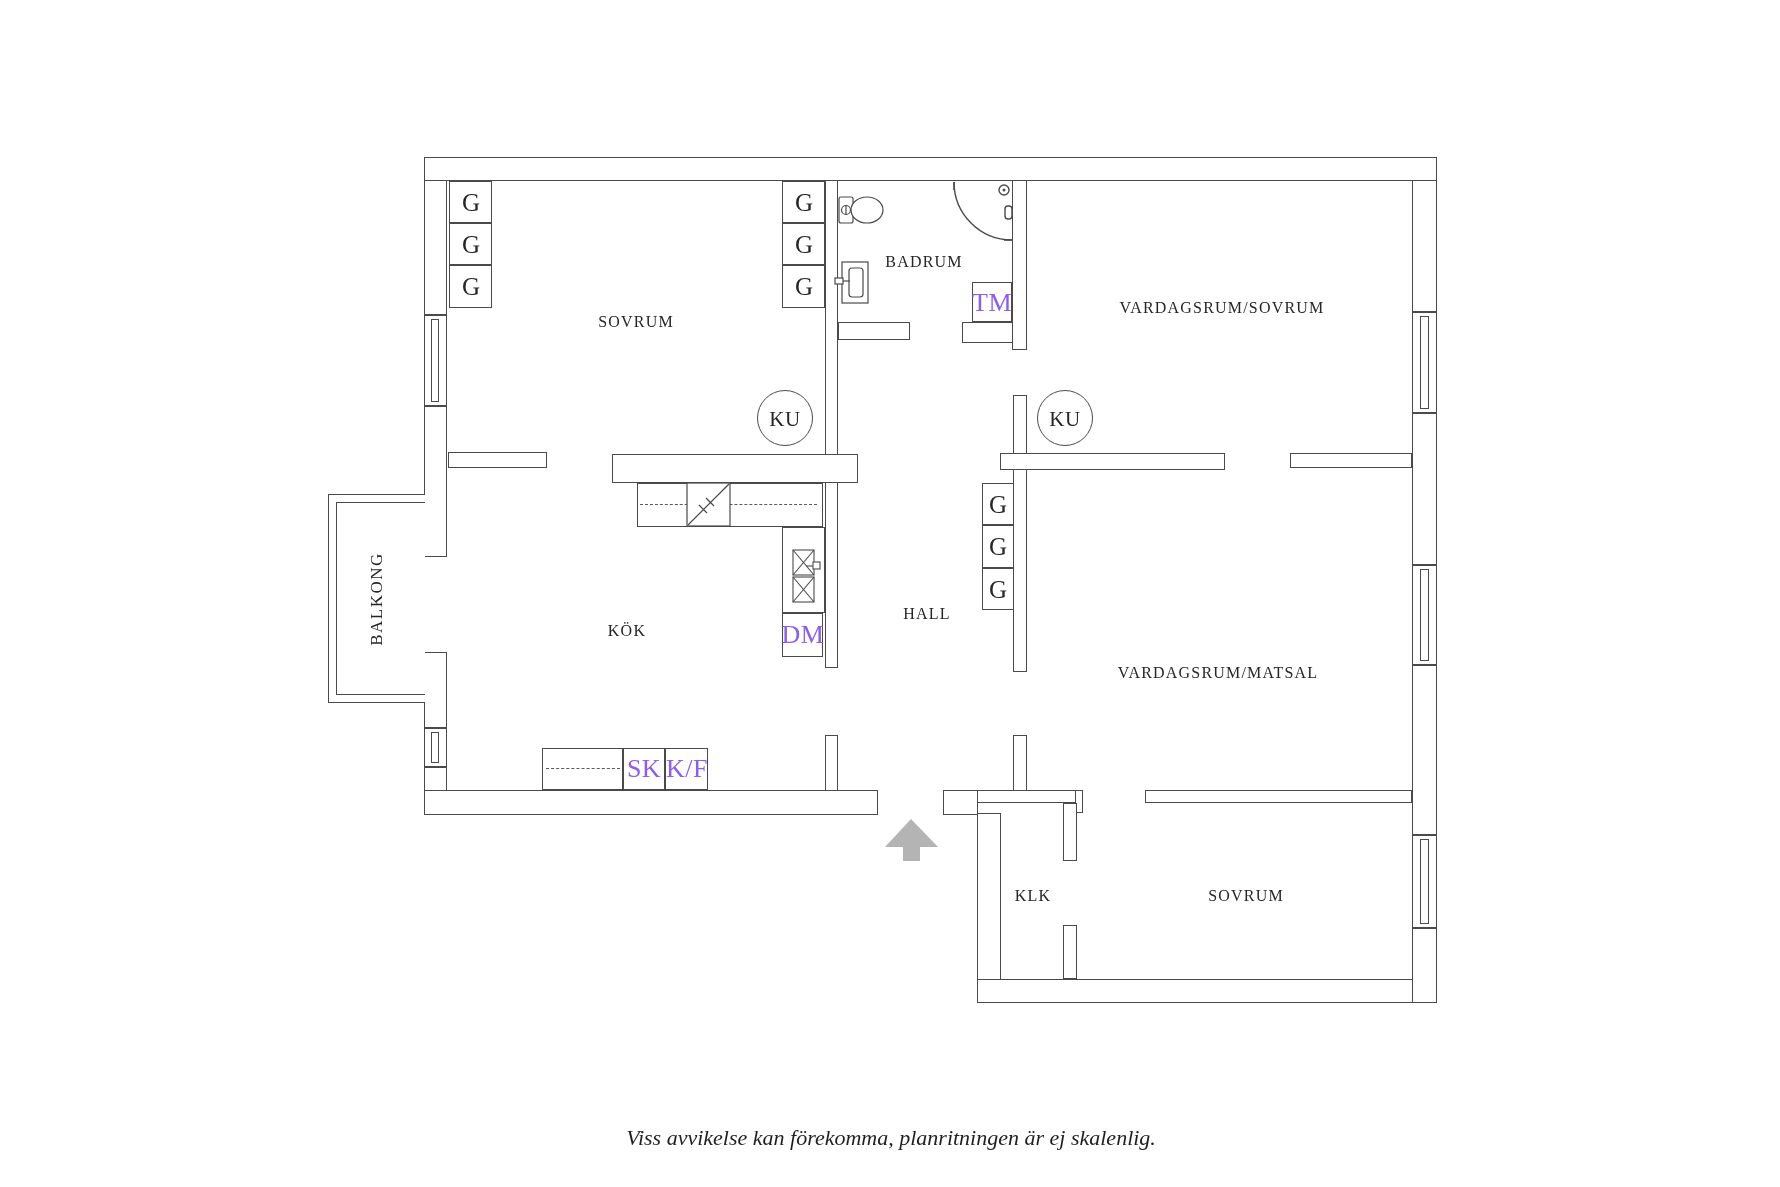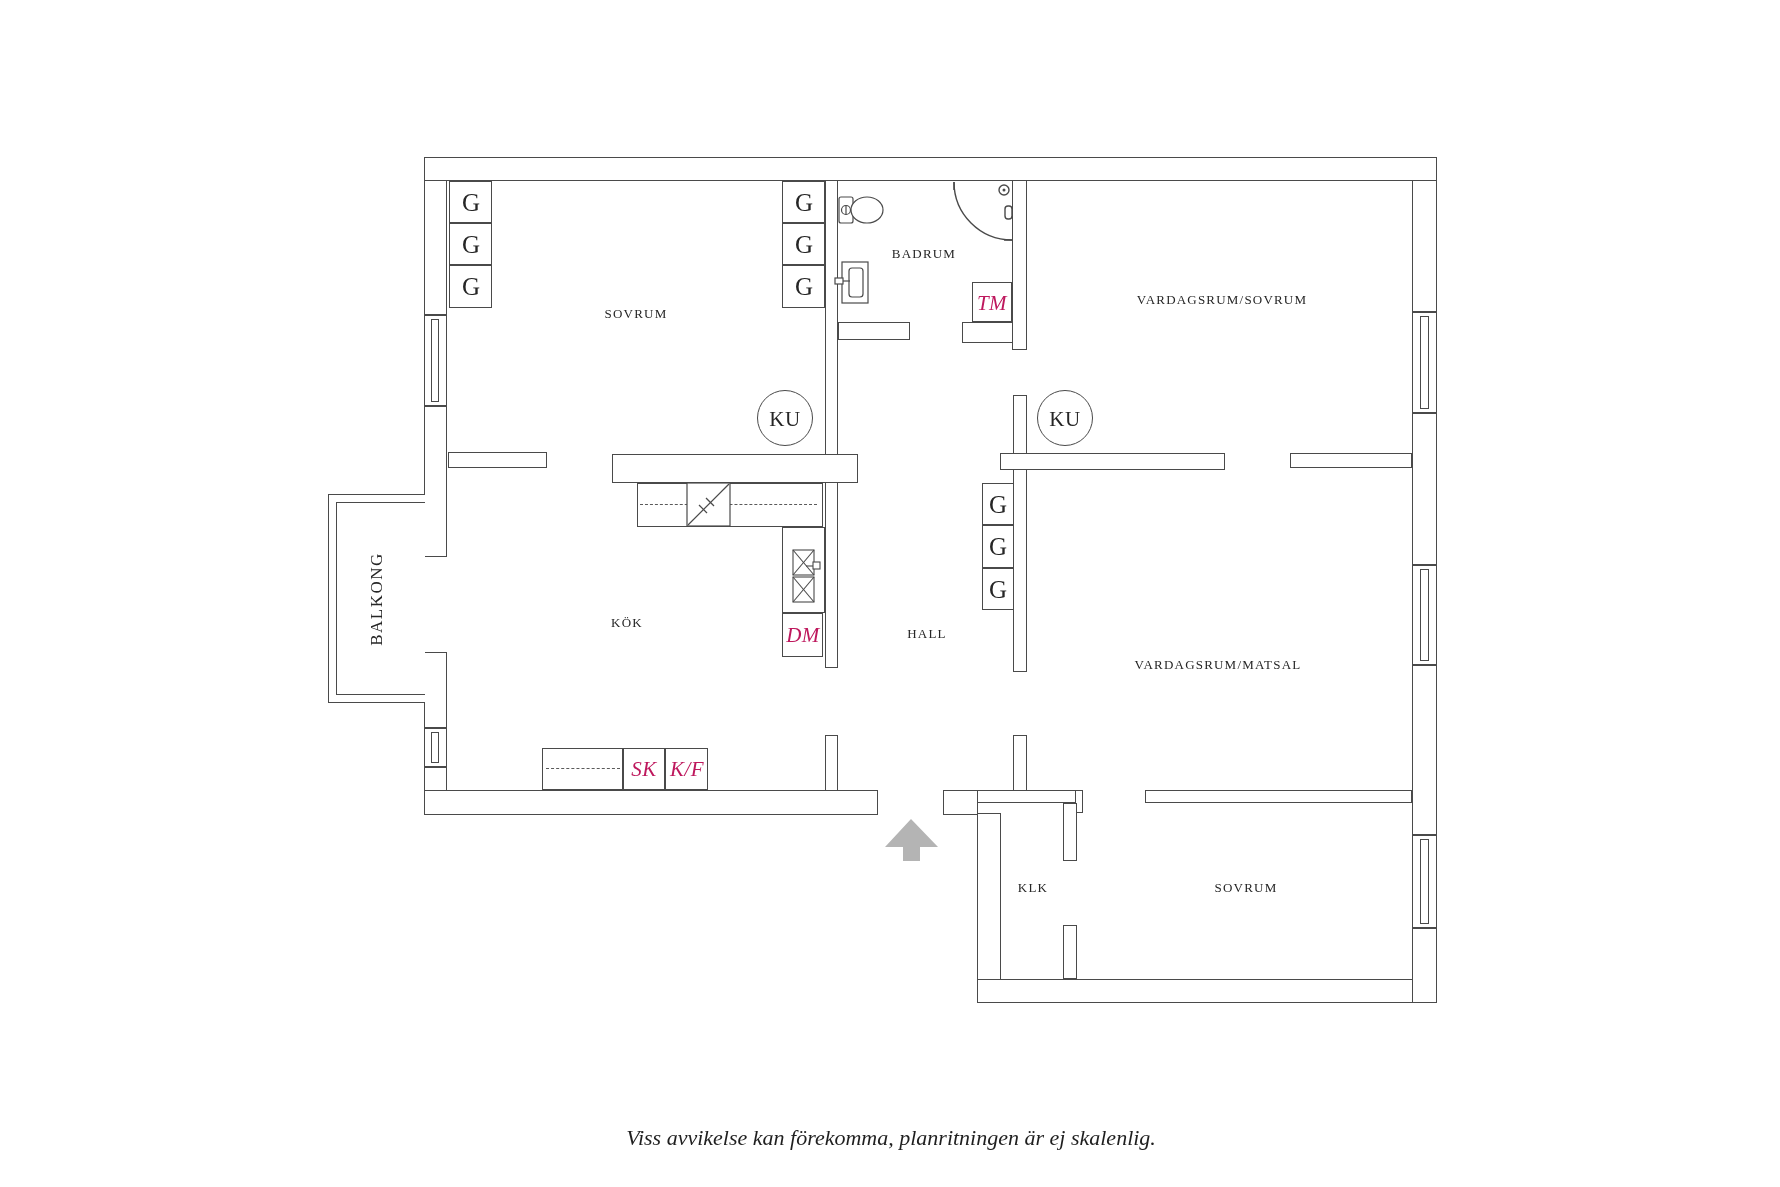--- a/index.html
+++ b/index.html
@@ -6,22 +6,22 @@
   body{width:1780px;height:1187px;position:relative;font-family:"Liberation Serif","DejaVu Serif",serif;}
   #plan{position:absolute;left:0;top:0;width:1780px;height:1187px;}
   .wall{position:absolute;background:#ffffff;border:1px solid #4a4a4a;box-sizing:border-box;}
   .box{position:absolute;background:#ffffff;border:1px solid #4a4a4a;box-sizing:border-box;}
   .circle{position:absolute;background:#ffffff;border:1px solid #4a4a4a;border-radius:50%;box-sizing:border-box;}
   .win{position:absolute;background:#ffffff;border:1px solid #4a4a4a;box-sizing:border-box;}
   .winpane{position:absolute;background:#ffffff;border:1px solid #4a4a4a;box-sizing:border-box;}
   .balc{position:absolute;background:#ffffff;border:1px solid #4a4a4a;border-right:none;box-sizing:border-box;}
   .balc-inner{position:absolute;border:1px solid #4a4a4a;border-right:none;box-sizing:border-box;}
   .dash{position:absolute;border-top:1px dashed #5a5a5a;}
-  .lbl{position:absolute;transform:translate(-50%,-50%);color:#262626;font-size:13px;letter-spacing:1.2px;white-space:nowrap;}
-  .lbl-sm{position:absolute;transform:translate(-50%,-50%);color:#be185d;font-size:21px;letter-spacing:0.5px;white-space:nowrap;font-style:italic;}
+  .lbl{position:absolute;transform:translate(-50%,-50%);color:#262626;font-size:16px;letter-spacing:1.2px;white-space:nowrap;margin-top:8px;}
+  .lbl-sm{position:absolute;transform:translate(-50%,-50%);color:#8b5cf6;font-size:26px;letter-spacing:0.5px;white-space:nowrap;}
   .lbl-g{position:absolute;transform:translate(-50%,-50%);color:#262626;font-size:25px;white-space:nowrap;}
   .lbl-ku{position:absolute;transform:translate(-50%,-50%);color:#262626;font-size:21px;letter-spacing:0.5px;}
   .lbl-balk{position:absolute;transform:translate(-50%,-50%) rotate(-90deg);color:#262626;font-size:17px;letter-spacing:1.5px;white-space:nowrap;}
   #footer-note{position:absolute;left:891px;top:1138px;transform:translate(-50%,-50%);font-style:italic;font-size:22px;color:#1f1f1f;white-space:nowrap;}
   svg{position:absolute;left:0;top:0;}
 </style>
 </head>
 <body>
 
 <div id="plan">
@@ -159,20 +159,20 @@
 
     <g>
       <polygon points="885,847 911,819 938,847 920,847 920,861 903,861 903,847" fill="#b4b4b4"></polygon>
     </g>
   </svg>
 
   <div class="lbl" style="left:636px;top:314px">SOVRUM</div>
   <div class="lbl" style="left:924px;top:254px">BADRUM</div>
   <div class="lbl" style="left:1222px;top:300px">VARDAGSRUM/SOVRUM</div>
   <div class="lbl" style="left:627px;top:623px">KÖK</div>
-  <div class="lbl" style="left:927px;top:634px">HALL</div>
+  <div class="lbl" style="left:927px;top:606px">HALL</div>
   <div class="lbl" style="left:1218px;top:665px">VARDAGSRUM/MATSAL</div>
   <div class="lbl" style="left:1033px;top:888px">KLK</div>
   <div class="lbl" style="left:1246px;top:888px">SOVRUM</div>
 
 </div>
 
 <div id="footer-note">Viss avvikelse kan förekomma, planritningen är ej skalenlig.</div>
 
 </body></html>

